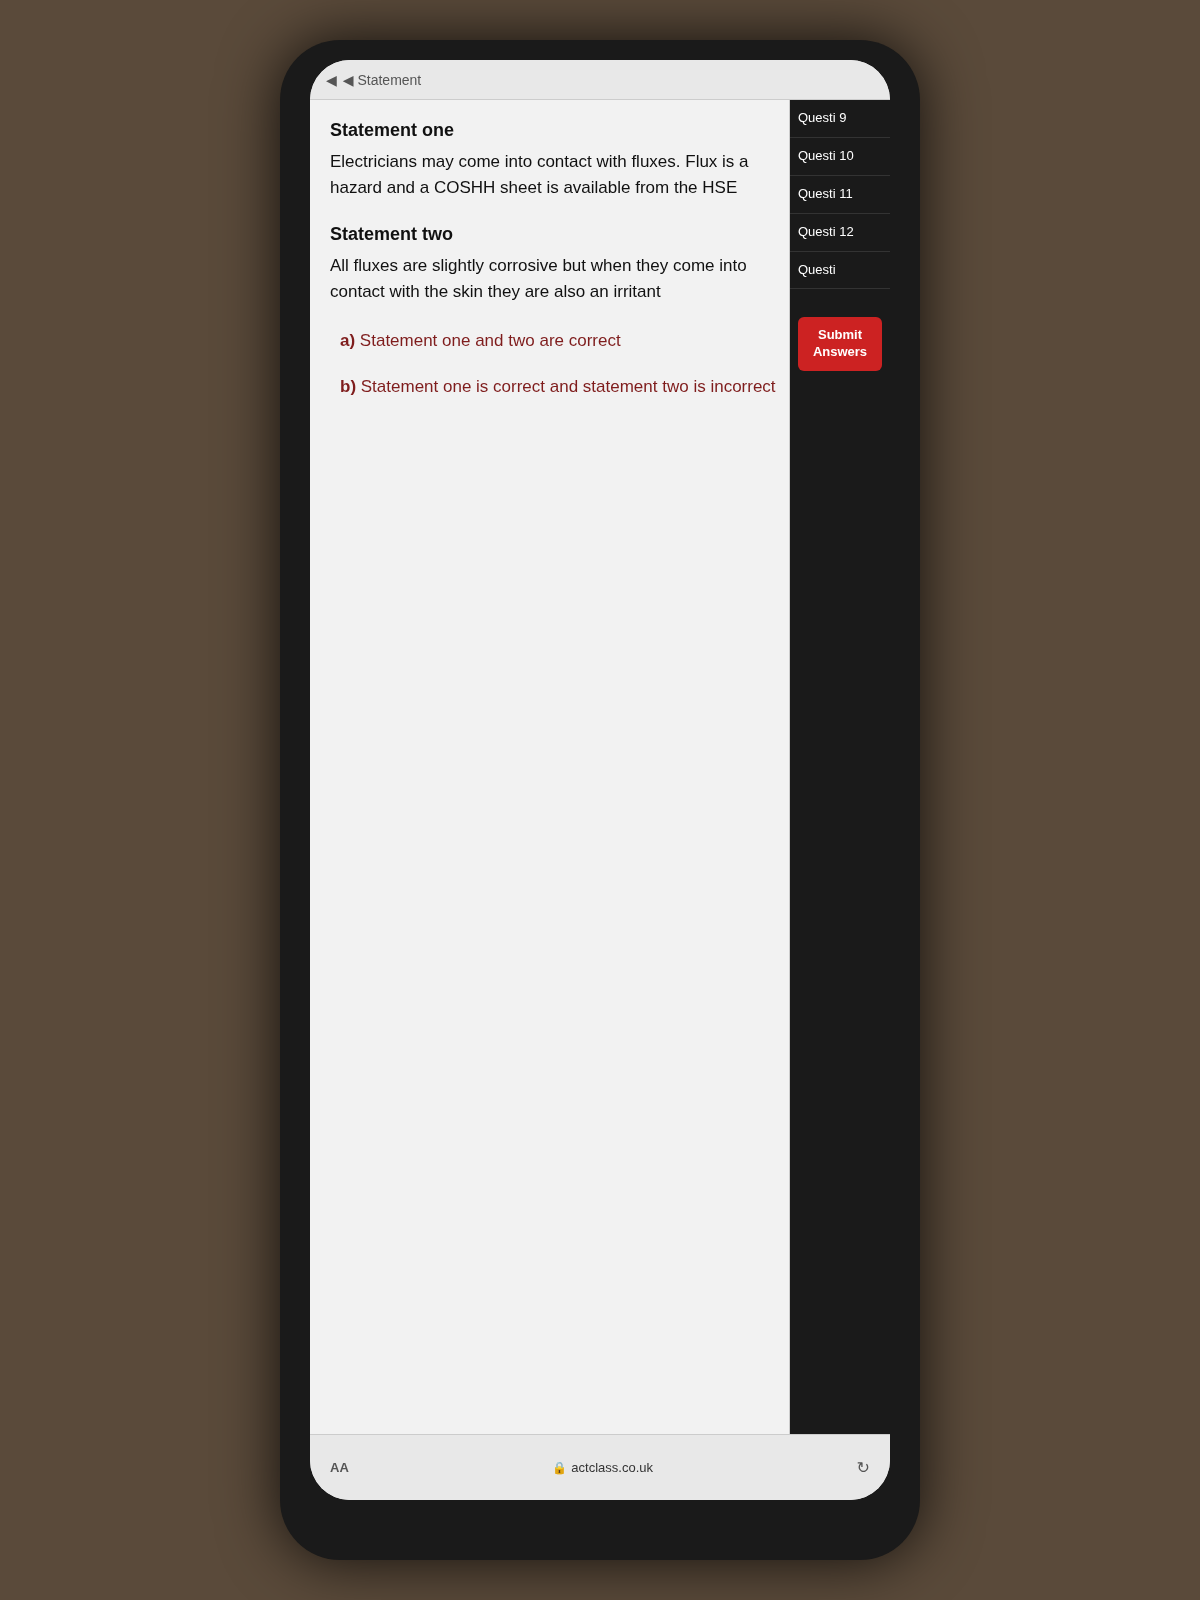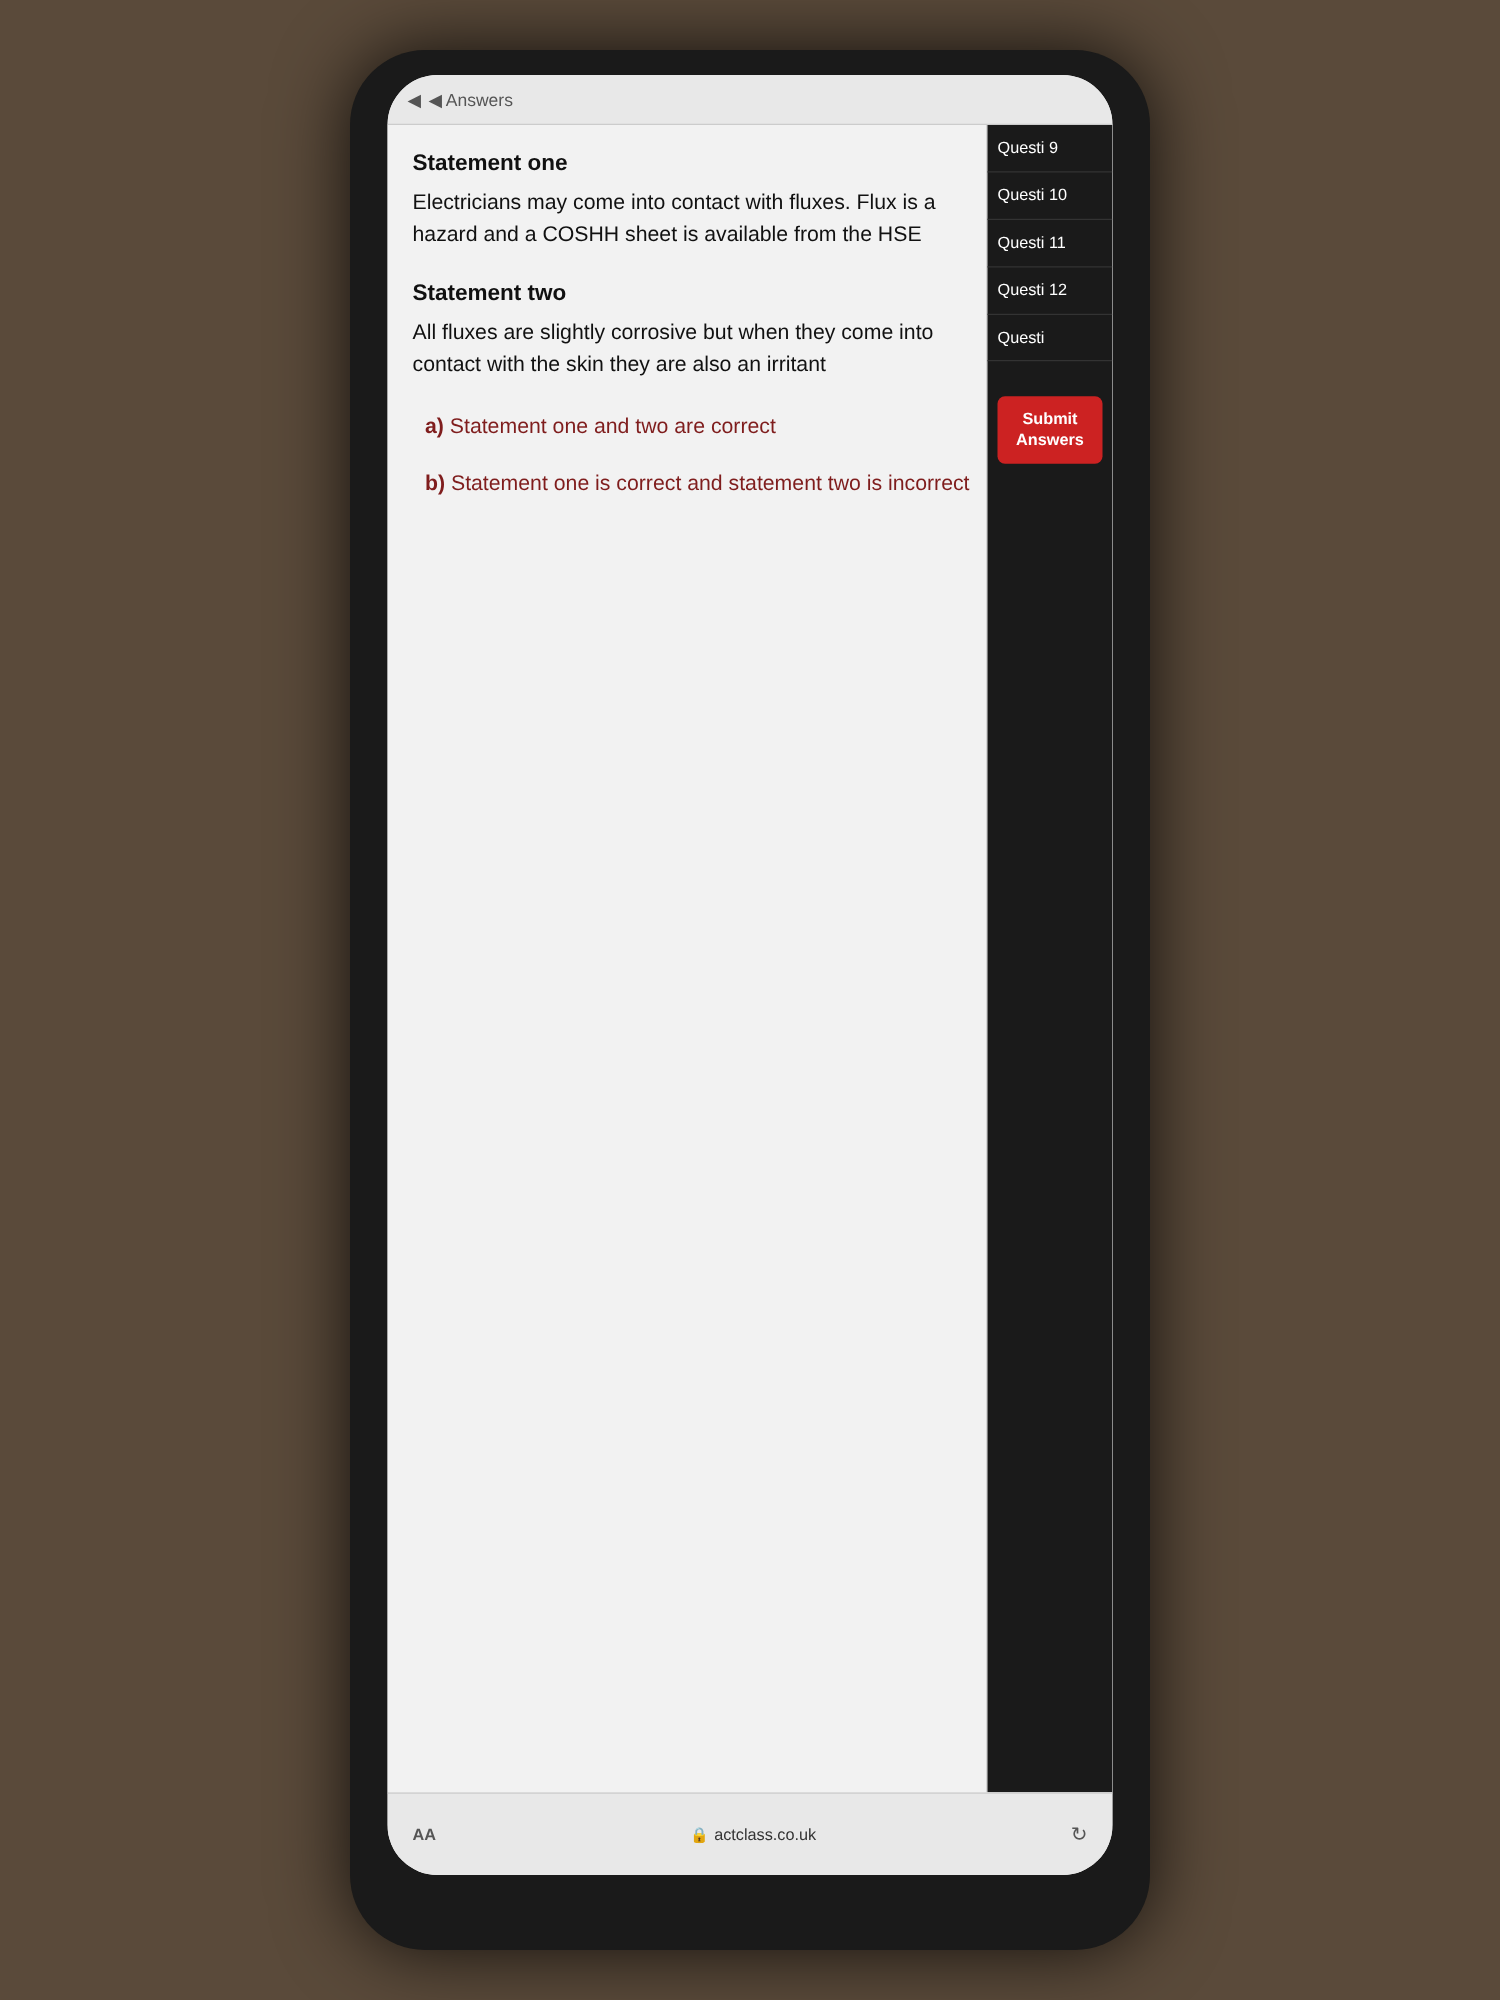--- a/index.html
+++ b/index.html
@@ -174,21 +174,21 @@
     }
   </style>
 </head>
 <body>
 
 <div class="phone-frame">
   <div class="phone-screen">
 
     <div class="top-bar">
       <span class="back-arrow">◀</span>
-      <span class="messages-label">◀ Answers</span>
+      <span class="messages-label">◀ Statement</span>
     </div>
 
     <div class="content-area">
 
       <div class="main-panel">
 
         <div class="statement-heading">Statement one</div>
         <div class="statement-body">Electricians may come into contact with fluxes. Flux is a hazard and a COSHH sheet is available from the HSE</div>
 
         <div class="statement-heading">Statement two</div>

